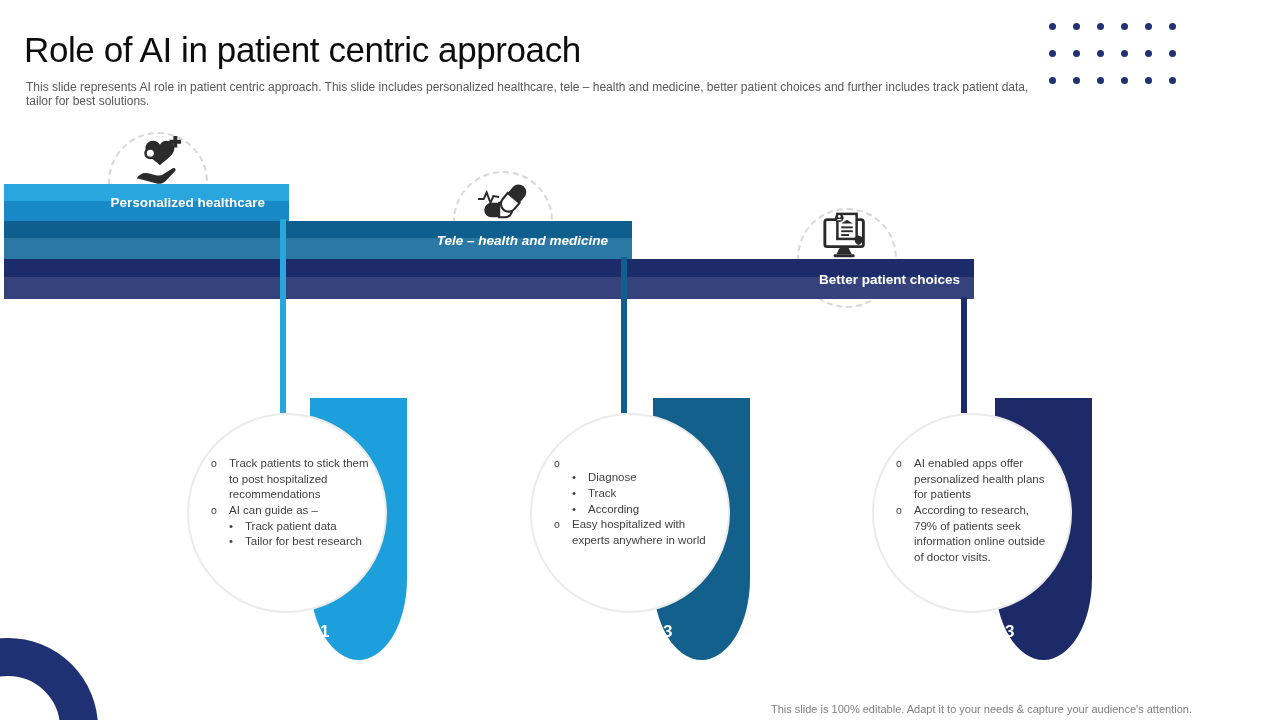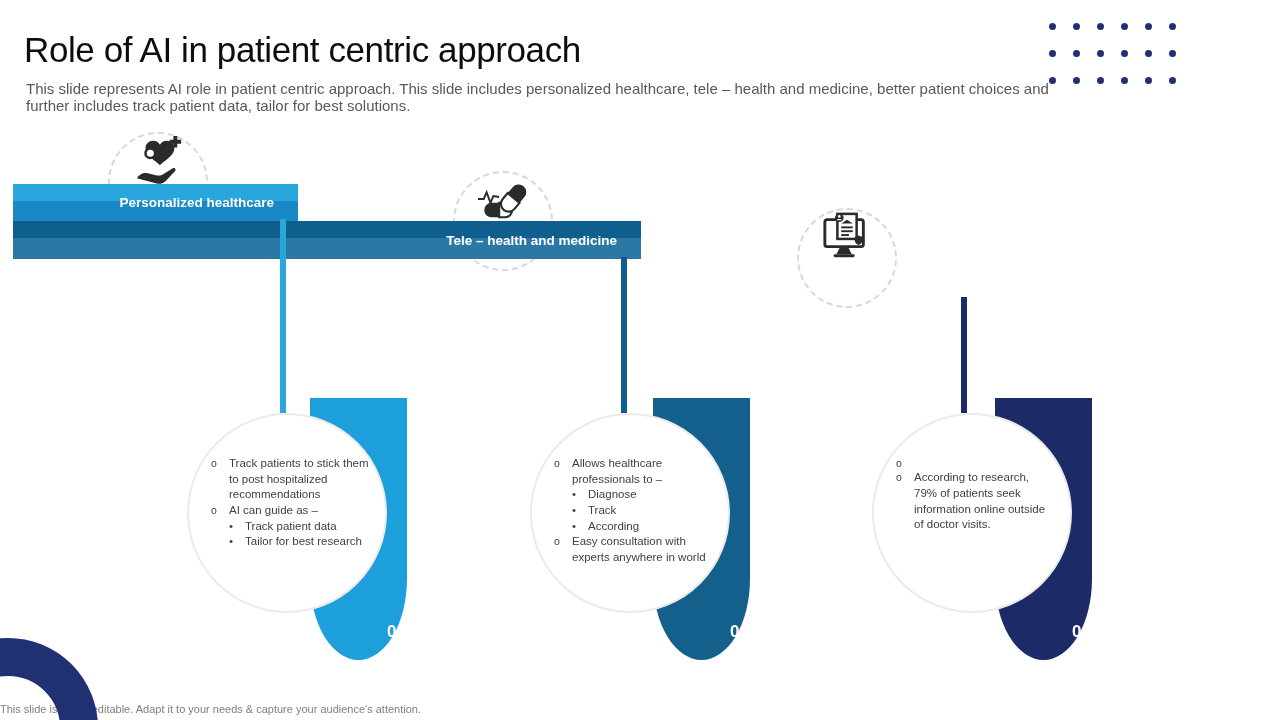--- a/index.html
+++ b/index.html
@@ -5,78 +5,78 @@
   html,body { margin:0; padding:0; background:#fff; }
   .slide {
     position:relative; width:1192px; height:720px; overflow:hidden;
     background:#ffffff; font-family:"Liberation Sans", sans-serif;margin-top:6px;
   }
 
   
   .title { position:absolute; left:24px; top:24px; font-size:35px; font-weight:400;
            color:#0d0d0d; letter-spacing:-0.4px; white-space:nowrap; }
   .subtitle { position:absolute; left:26px; top:74px; width:1030px;
-              font-size:15px; color:#595959; }
+              font-size:12px; color:#595959; }
 
   
   .dots { position:absolute; top:17px; right:16px; display:grid;
           grid-template-columns:repeat(6,7px); grid-auto-rows:7px;
           column-gap:17px; row-gap:20px; }
   .dot { width:7px; height:7px; border-radius:50%; background:var(--dots); }
 
   
   .dashed-circle { position:absolute; width:100px; height:100px; box-sizing:border-box;
                    border:2px dashed #d8d8d8; border-radius:50%; z-index:1; background:#fff; }
   #dc1 { left:108px; top:126px; } #dc2 { left:453px; top:165px; } #dc3 { left:797px; top:202px; }
 
   .col-icon { position:absolute; z-index:2; }
   #icon1 { left:129px; top:129px; } #icon2 { left:474px; top:167px; } #icon3 { left:818px; top:205px; }
 
   
-  .banner { position:absolute; left:13px; z-index:3;border-radius:6px; }
+  .banner { position:absolute; left:4px; z-index:3;border-radius:6px; }
   .banner .strip { position:absolute; left:0; right:0; }
   .banner .strip.top { top:0; height:46%; }
   .banner .strip.bot { bottom:0; height:54%; }
   .banner .label { position:absolute; top:0; bottom:0; right:24px; display:flex; align-items:center;
                    color:#ffffff; font-weight:bold; font-size:13.5px; white-space:nowrap; z-index:1; }
   #banner1 { top:178px; width:285px; height:37px; }
   #banner1 .top { background:var(--accent1-top); } #banner1 .bot { background:var(--accent1); }
-  #banner2 { top:215px; width:628px; height:38px; }
+  #banner2 { top:215px; width:628px; height:38px;font-style:italic; }
   #banner2 .top { background:var(--accent2-top); } #banner2 .bot { background:var(--accent2); }
   #banner3 { top:253px; width:970px; height:40px; }
   #banner3 .top { background:var(--accent3-top); } #banner3 .bot { background:var(--accent3); }
   #banner3 .label { right:14px; }
 
   
   .vline { position:absolute; width:6px; z-index:4; }
   #vl1 { left:280px; top:213px; height:194px; background:var(--accent1-top); }
   #vl2 { left:621px; top:251px; height:156px; background:var(--accent2-top); }
   #vl3 { left:961px; top:291px; height:116px; background:var(--accent3-top); }
 
   
   .drop { position:absolute; top:392px; width:97px; height:262px; z-index:5;
           border-radius:0 0 49px 49px / 0 0 82px 82px; }
   #drop1 { left:310px; background:var(--accent1-drop); }
   #drop2 { left:653px; background:var(--accent2-drop); }
   #drop3 { left:995px; background:var(--accent3-drop); }
-  .drop .num { position:absolute; left:0; right:0; bottom:18px; text-align:right;
+  .drop .num { position:absolute; left:0; right:0; bottom:18px; text-align:left;
                color:#fff; font-weight:bold; font-size:17px; letter-spacing:0.5px; }
 
   
   .info-circle { position:absolute; top:407px; width:200px; height:200px; box-sizing:border-box;
                  background:#ffffff; border:2px solid #ebebeb; border-radius:50%; z-index:6; }
   #circle1 { left:187px; } #circle2 { left:530px; } #circle3 { left:872px; }
   .list { padding:41px 16px 0 22px; font-size:11.5px; color:#3f3f3f; line-height:1.36; }
   .item { display:flex; }
   .item .b { flex:none; width:18px; font-size:10.5px; }
   .item.lvl2 { margin-left:18px; }
   .item.lvl2 .b { width:16px; font-size:11.5px; }
 
   
-  .footer { position:absolute; left:0; right:0; top:697px; text-align:left;
+  .footer { position:absolute; left:0; right:0; top:697px; text-align:right;
             font-size:11px; color:#7f7f7f; }
   .ring { position:absolute; left:-82px; top:632px; width:104px; height:104px;
           border:38px solid var(--dots); border-radius:50%; z-index:1; }
 
   .icon-svg { display:block; }
 </style>
 </head>
 <body>
 
 <div class="slide">
@@ -148,20 +148,25 @@
   <div class="banner" id="banner1">
     <div class="strip top"></div>
     <div class="strip bot"></div>
     <span class="label">Personalized healthcare</span>
   </div>
   <div class="banner" id="banner2">
     <div class="strip top"></div>
     <div class="strip bot"></div>
     <span class="label">Tele – health and medicine</span>
   </div>
+  <div class="banner" id="banner3">
+    <div class="strip top"></div>
+    <div class="strip bot"></div>
+    <span class="label">Better patient choices</span>
+  </div>
 
   <div class="vline" id="vl1"></div>
   <div class="vline" id="vl2"></div>
   <div class="vline" id="vl3"></div>
 
   <div class="drop" id="drop1">
     <span class="num">01</span>
   </div>
   <div class="drop" id="drop2">
     <span class="num">03</span>
@@ -187,44 +192,44 @@
         <div class="item lvl2">
     <span class="b">•</span>
     <span class="t">Tailor for best research</span>
   </div>
       </div>
   </div>
   <div class="info-circle" id="circle2">
     <div class="list">
         <div class="item lvl1">
     <span class="b">o</span>
-    <span class="t">Allows healthcare professionals to –</span>
   </div>
         <div class="item lvl2">
     <span class="b">•</span>
     <span class="t">Diagnose</span>
   </div>
         <div class="item lvl2">
     <span class="b">•</span>
     <span class="t">Track</span>
   </div>
         <div class="item lvl2">
     <span class="b">•</span>
     <span class="t">According</span>
   </div>
         <div class="item lvl1">
     <span class="b">o</span>
-    <span class="t">Easy consultation with experts anywhere in world</span>
+    <span class="t">Easy hospitalized with experts anywhere in world</span>
   </div>
       </div>
   </div>
   <div class="info-circle" id="circle3">
     <div class="list">
         <div class="item lvl1">
     <span class="b">o</span>
+    <span class="t">AI enabled apps offer personalized health plans for patients</span>
   </div>
         <div class="item lvl1">
     <span class="b">o</span>
     <span class="t">According to research, 79% of patients seek information online outside of doctor visits.</span>
   </div>
       </div>
   </div>
 
   <div class="footer">This slide is 100% editable. Adapt it to your needs &amp; capture your audience's attention.</div>
   <div class="ring"></div>

